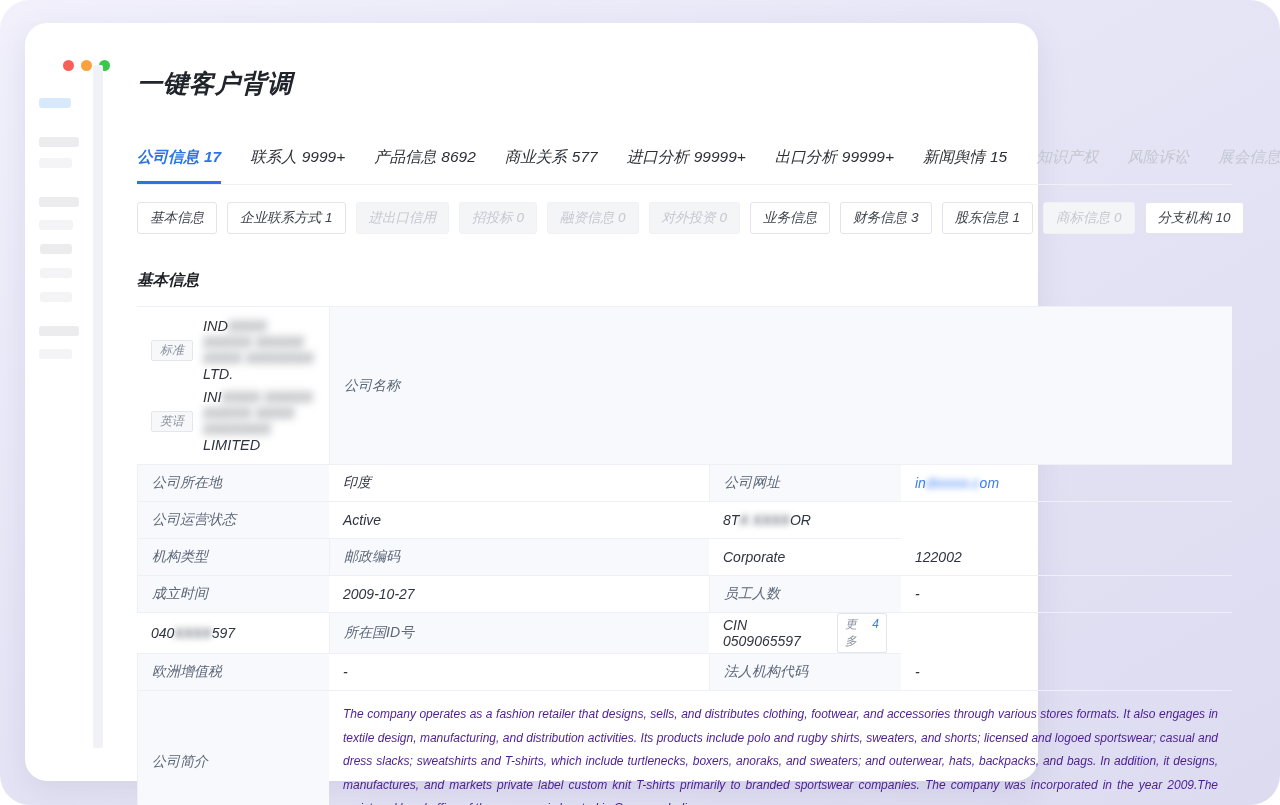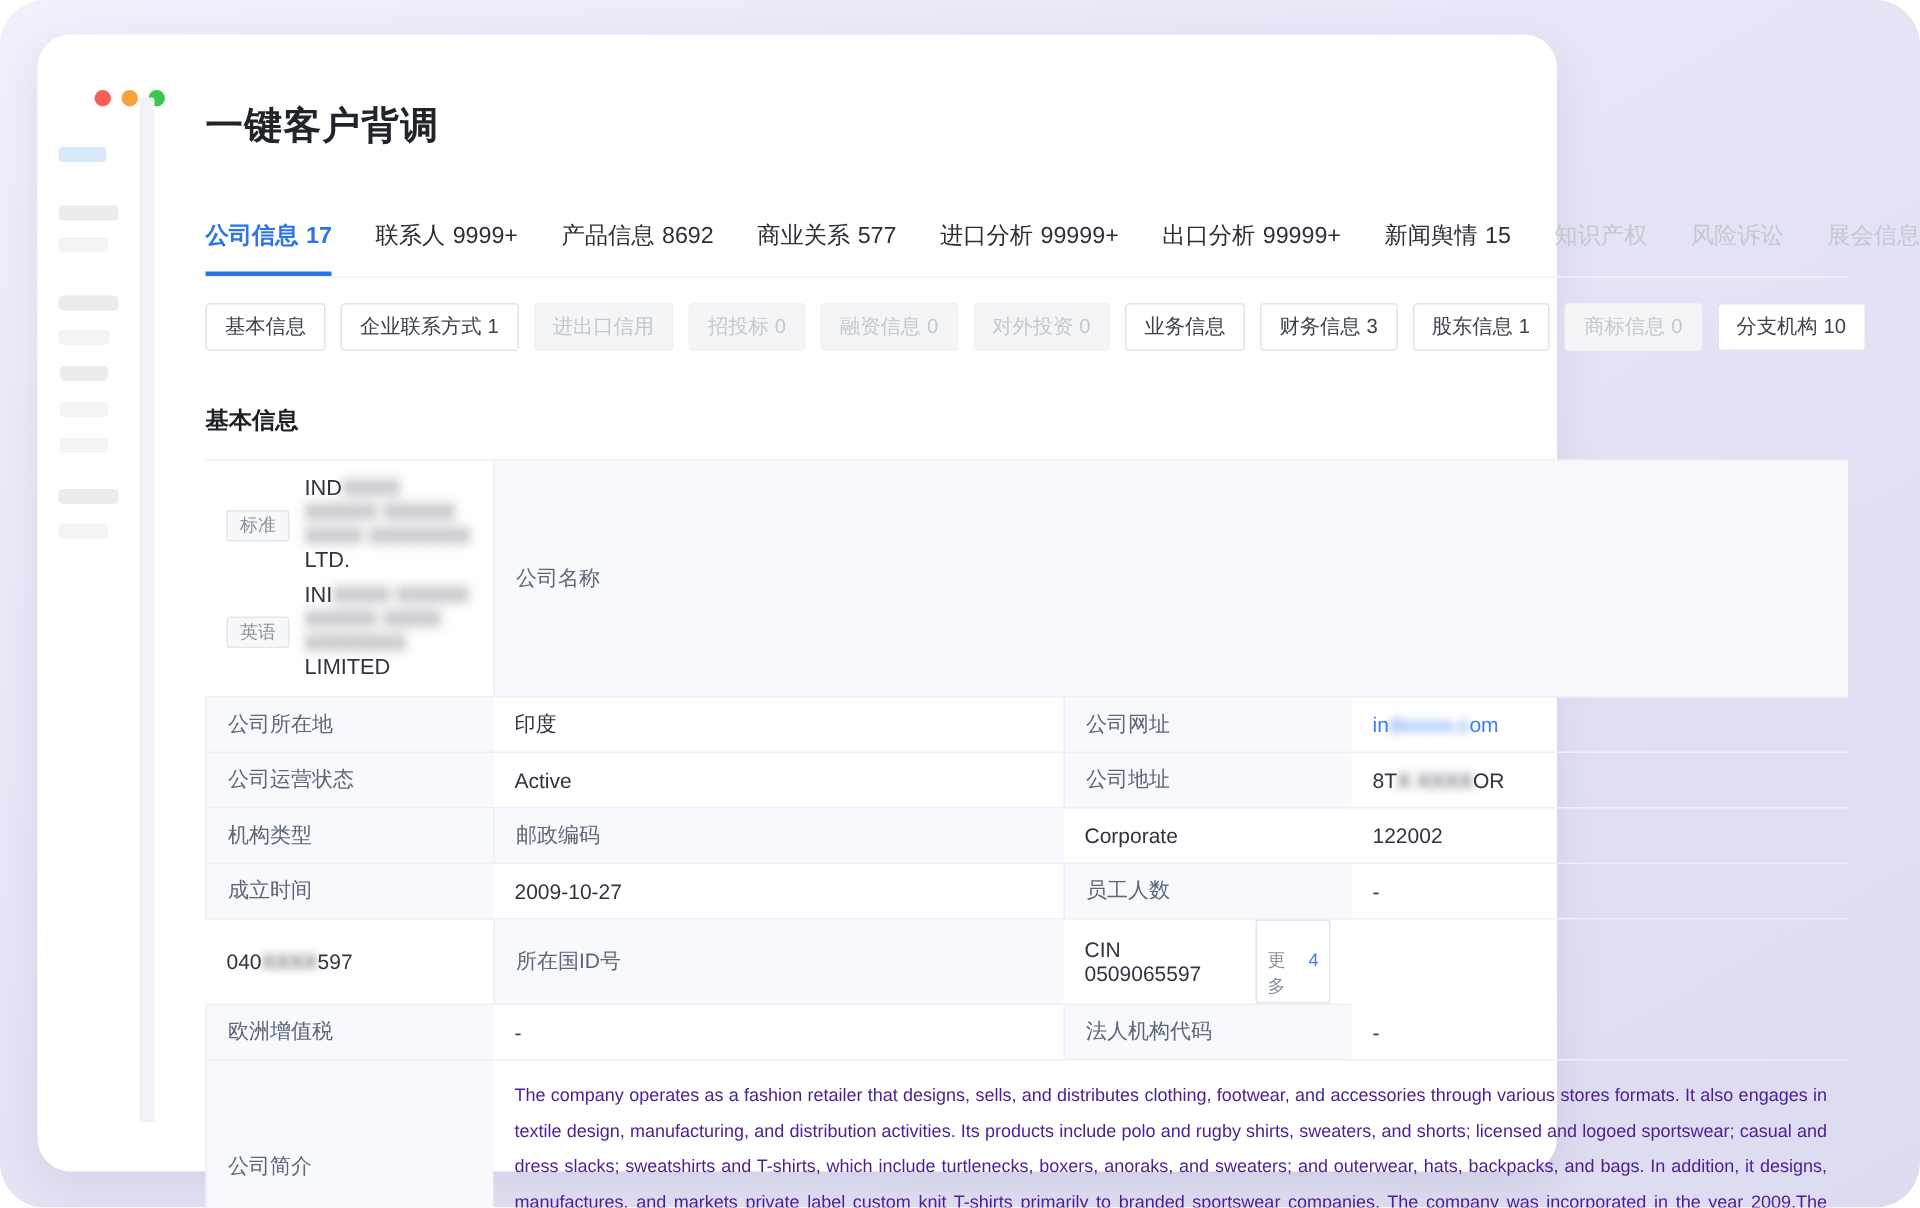--- a/index.html
+++ b/index.html
@@ -1,18 +1,18 @@
 <!DOCTYPE html>
 <html><head>
 <meta charset="utf-8">
 <style>
   * { margin:0; padding:0; box-sizing:border-box; }
   html,body { width:1280px; height:805px; font-family:"Liberation Sans","DejaVu Sans",sans-serif; background:#ffffff; overflow:hidden; }
   .stage { position:relative; width:1280px; height:805px; background:linear-gradient(150deg,#f1f0fb 0%,#e6e5f6 45%,#dcdbf0 100%); border-radius:30px; }
-  .window { position:absolute; left:25px; top:23px; width:1013px; height:758px; background:#ffffff; border-radius:22px; box-shadow:0 10px 30px rgba(90,90,140,0.12); }
+  .window { position:absolute; left:25px; top:23px; width:1013px; height:758px; background:#ffffff; border-radius:22px; box-shadow:0 10px 30px rgba(90,90,140,0.12);font-style:italic; }
   
   .lights { position:absolute; left:38px; top:37px; display:flex; gap:7px; }
   .dot { width:11px; height:11px; border-radius:50%; }
   .dot.red{ background:#f75f58; } .dot.orange{ background:#f9a13d; } .dot.green{ background:#39c84b; }
   
   .skel { position:absolute; border-radius:3px; height:10px; }
   .sk-blue { background:#d7e9fb; }
   .sk-dark { background:#ececee; }
   .sk-lite { background:#f4f4f6; }
   .vdivider { position:absolute; left:68px; top:42px; width:10px; height:683px; background:#f1f2f7; border-radius:2px; }
@@ -38,21 +38,21 @@
   .cell { display:flex; align-items:center; min-height:37px; padding:0 14px; border-bottom:1px solid #eef0f5; font-size:14px; }
   .cell.lab { background:#f7f9fc; color:#5b6678; border-left:1px solid #ecEFf4; border-left:1px solid #eceff4; }
   .cell.val { color:#2f3440; }
   .cell.name { flex-direction:column; align-items:flex-start; justify-content:center; gap:7px; padding:11px 14px; }
   .name-line { display:flex; align-items:center; gap:10px; font-size:14.5px; color:#2f3440; }
   .mini-badge { font-size:12px; color:#8a919e; background:#f7f8fa; border:1px solid #e3e6eb; border-radius:2px; padding:1px 8px; white-space:nowrap; }
   .blur { filter:blur(4px); user-select:none; }
   .blur-sm { filter:blur(3px); user-select:none; }
   a.link { color:#3d7ef6; text-decoration:none; }
   .more-badge { display:inline-flex; gap:4px; margin-left:10px; font-size:12px; padding:2px 7px; border:1px solid #e3e6eb; border-radius:2px; background:#ffffff; cursor:pointer; align-items:baseline; }
-  .more-badge .m-lab { color:#8a919e;margin-top:16px; }
+  .more-badge .m-lab { color:#8a919e; }
   .more-badge .m-num { color:#3d7ef6; }
   .cell.intro-val { display:block; padding:12px 14px; font-size:12px; line-height:23.5px; color:#4c1d95; text-align:justify; }
 </style>
 </head>
 <body>
 
 <div class="stage">
   <div class="window">
 
     <div class="lights">
@@ -185,21 +185,20 @@
           <div class="cell val">印度</div>
           <div class="cell lab">公司网址</div>
           <div class="cell val">
             <a class="link" href="#"><span>in</span><span class="blur-sm">dxxxxx.c</span><span>om</span></a>
           </div>
         </div>
 
         <div class="t-row">
           <div class="cell lab">公司运营状态</div>
           <div class="cell val">Active</div>
-          <div class="cell lab">公司地址</div>
           <div class="cell val">
               <span>8T</span>
               <span class="blur-sm">X XXXX</span>
               <span>OR</span>
             </div>
         </div>
 
         <div class="t-row">
           <div class="cell lab">机构类型</div>
           <div class="cell lab">邮政编码</div>

